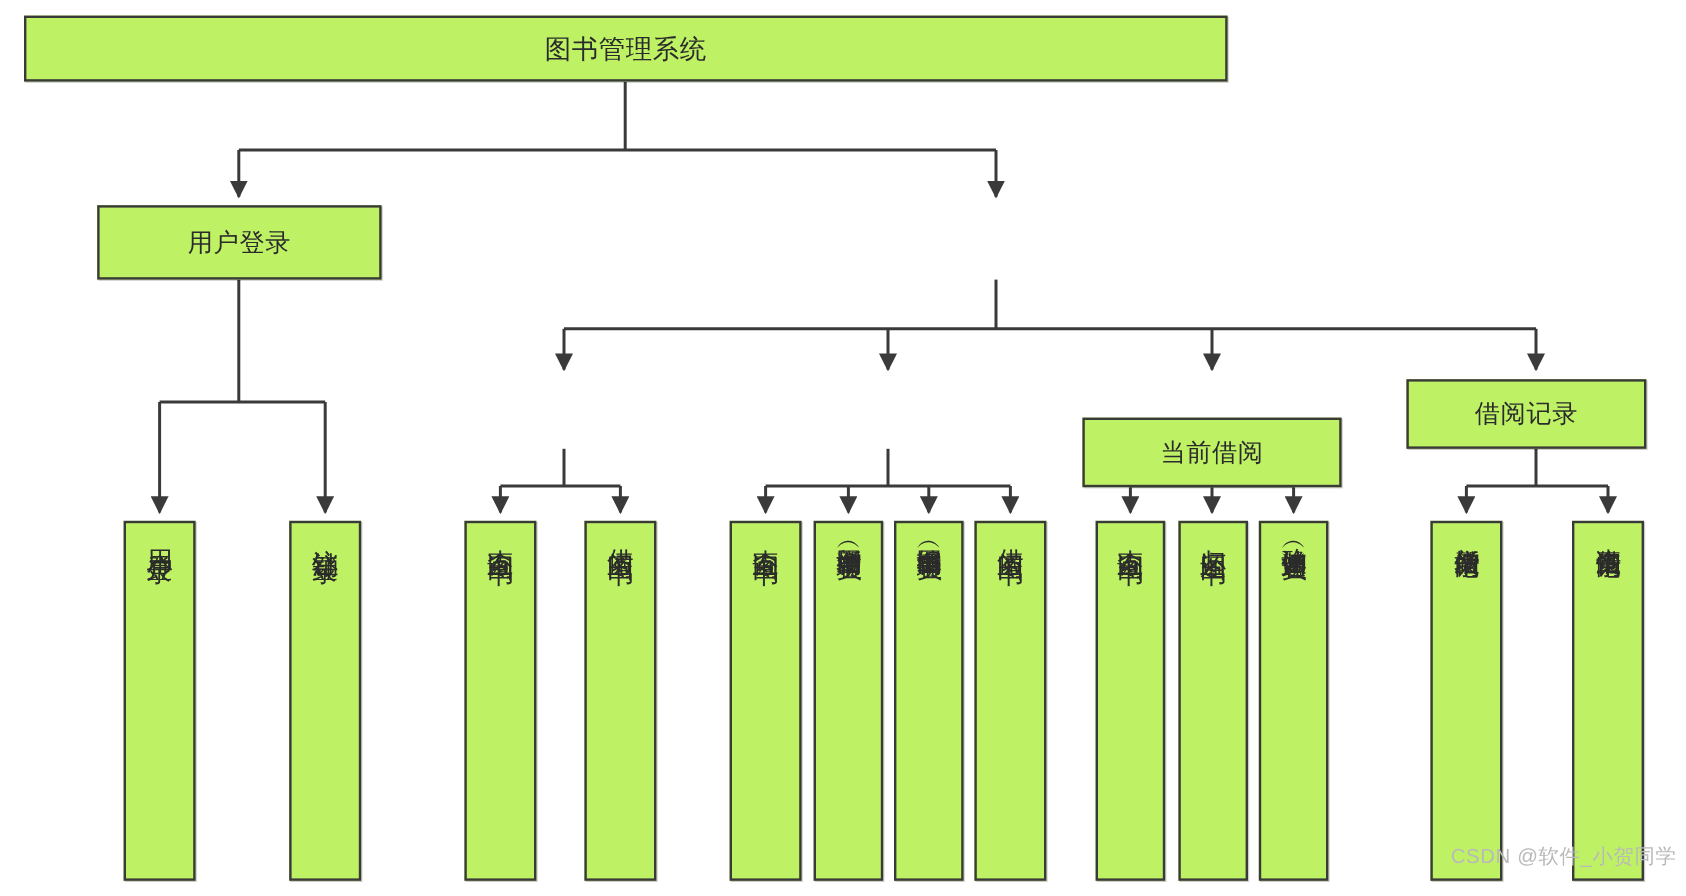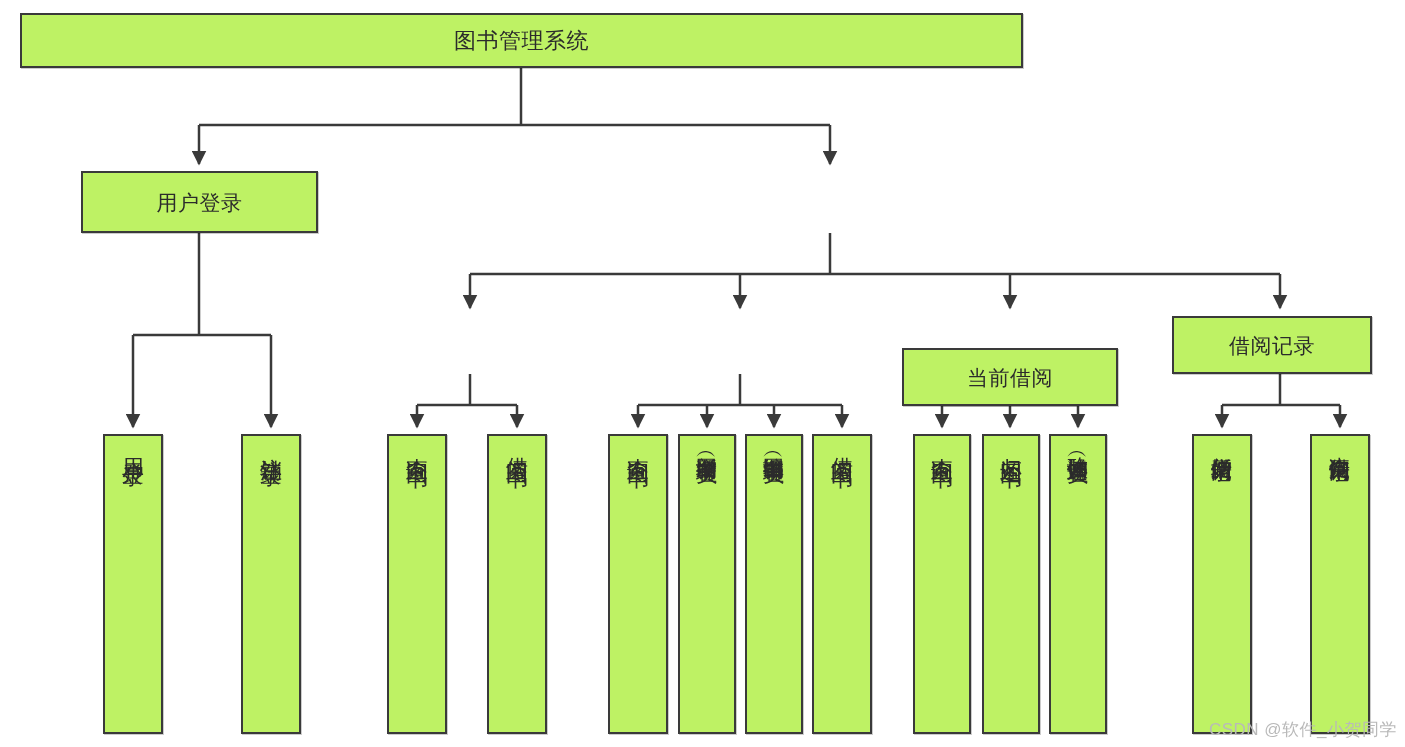--- a/index.html
+++ b/index.html
@@ -63,21 +63,21 @@
     letter-spacing: 3px;
     white-space: nowrap;
   }
   .node.vert.long .node-label {
     font-size: 21px;
     letter-spacing: 1px;
   }
   #watermark {
     position: absolute;
     right: 8px;
-    bottom: 6px;
+    bottom: 22px;
     font-size: 17px;
     color: #b9b9b9;
     letter-spacing: 0.5px;
     z-index: 5;
     white-space: nowrap;
   }
 </style>
 </head>
 <body>
 

